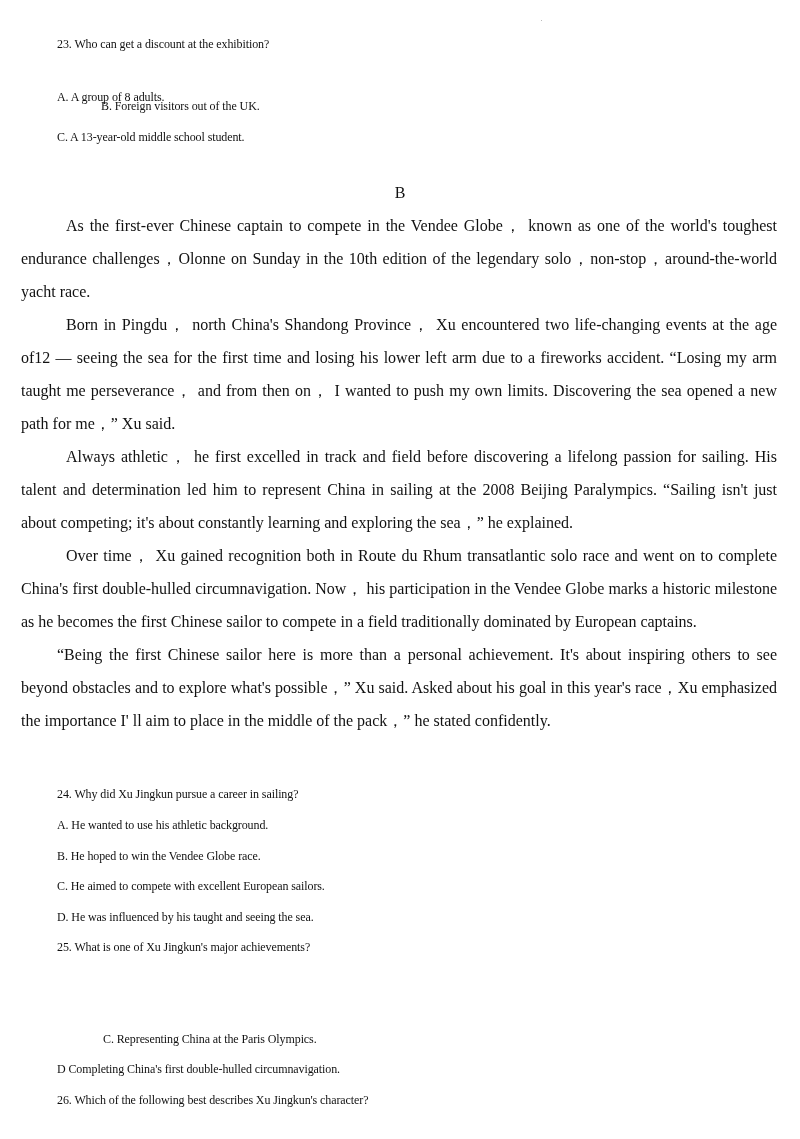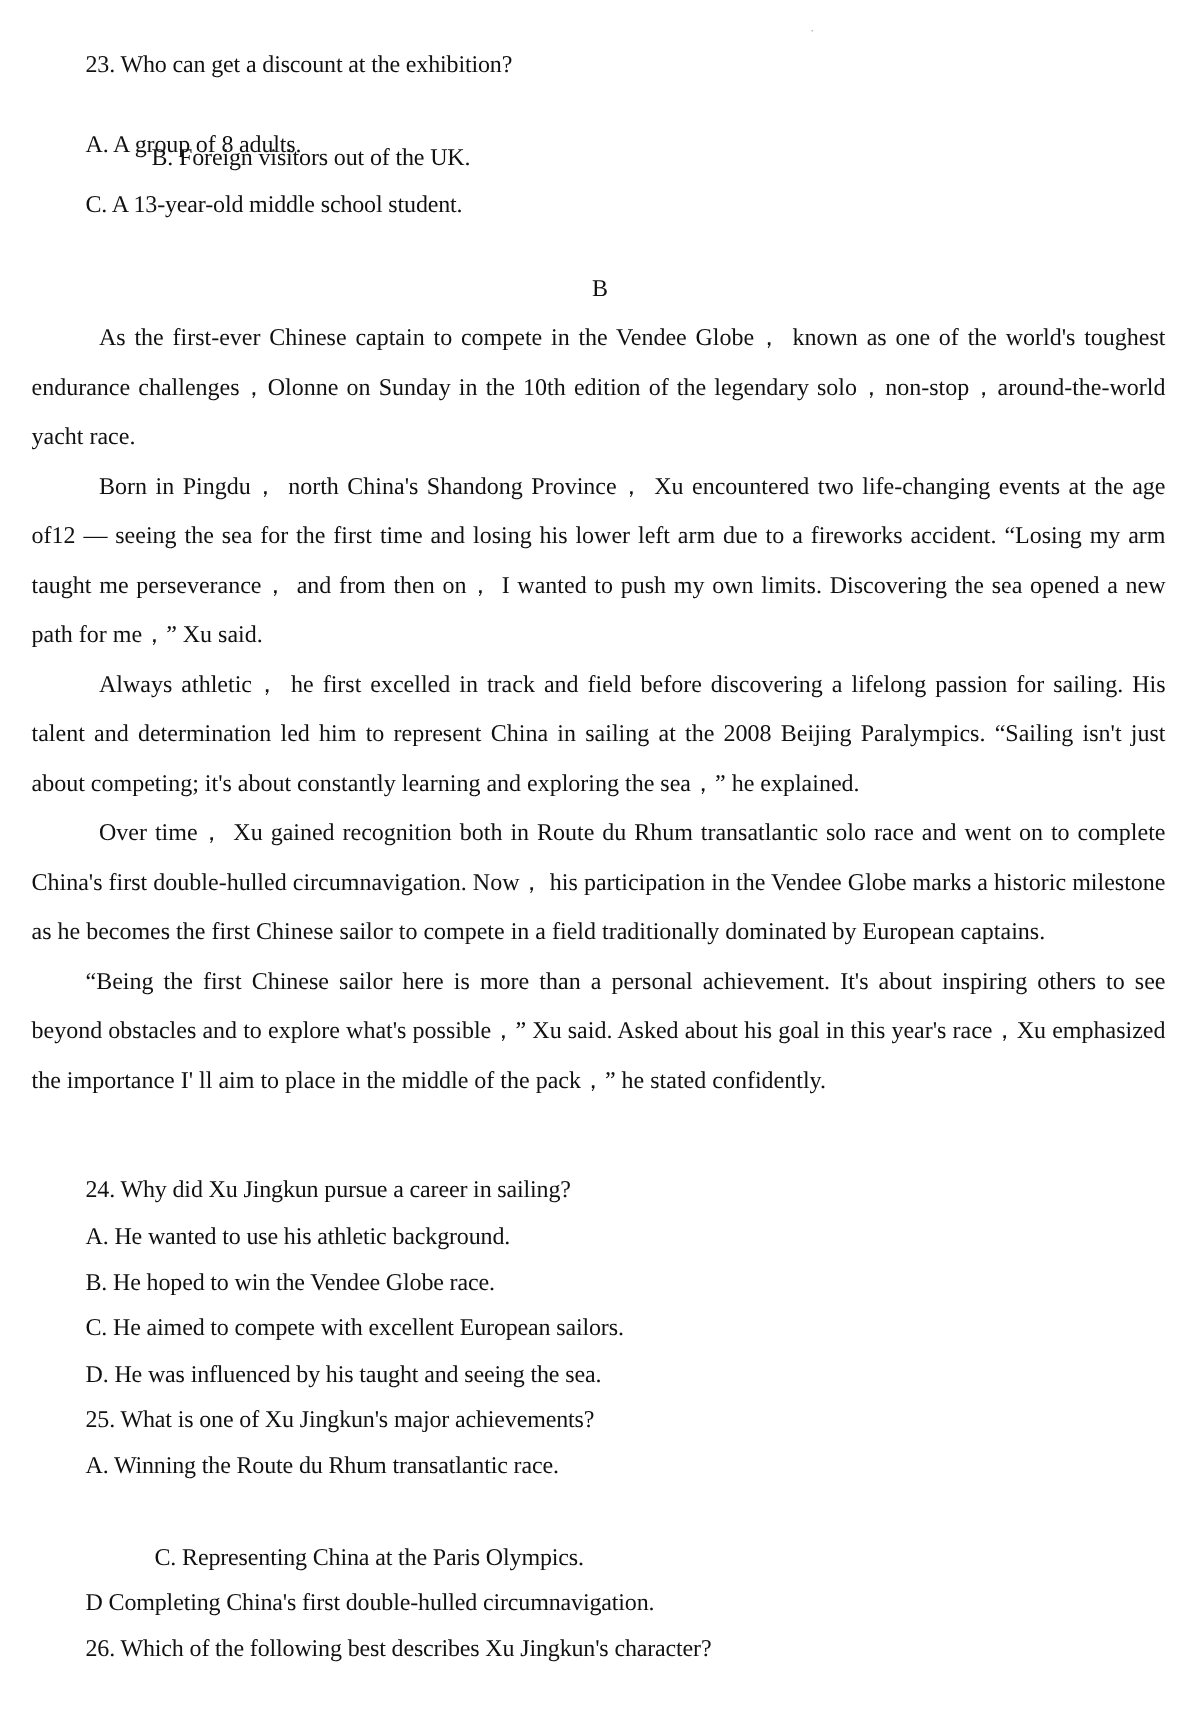--- a/index.html
+++ b/index.html
@@ -20,21 +20,21 @@
       position: absolute;
       left: 0;
       top: 0;
       width: 800px;
       height: 1139px;
     }
     .line {
       position: absolute;
       white-space: nowrap;
       line-height: 20px;
-      font-size: 16px;
+      font-size: 12px;
       letter-spacing: -0.1px;
     }
     .q { left: 57px; }
     .heading {
       position: absolute;
       left: 0;
       width: 800px;
       text-align: center;
       line-height: 20px;
       font-size: 16px;
@@ -83,18 +83,17 @@
     <p class="indent-small">“Being the first Chinese sailor here is more than a personal achievement. It's about inspiring others to see beyond obstacles and to explore what's possible，” Xu said. Asked about his goal in this year's race，Xu emphasized the importance   I' ll aim to place in the middle of the pack，” he stated confidently.</p>
   </div>
 
   <div class="line q" style="top:784px;">24. Why did Xu Jingkun pursue a career in sailing?</div>
   <div class="line q" style="top:846px;">B. He hoped to win the Vendee Globe race.</div>
   <div class="line q" style="top:815px;">A. He wanted to use his athletic background.</div>
   <div class="line q" style="top:876px;">C. He aimed to compete with excellent European sailors.</div>
   <div class="line q" style="top:907px;">D. He was influenced by his taught and seeing the sea.</div>
 
   <div class="line q" style="top:937px;">25. What is one of Xu Jingkun's major achievements?</div>
-  <div class="line q" style="top:968px;">A. Winning the Route du Rhum transatlantic race.</div>
   <div class="line q" style="top:1029px;margin-left:46px;">C. Representing China at the Paris Olympics.</div>
   <div class="line q" style="top:1059px;">D Completing China's first double-hulled circumnavigation.</div>
 
   <div class="line q" style="top:1090px;">26. Which of the following best describes Xu Jingkun's character?</div>
 </div>
 
 </body></html>

